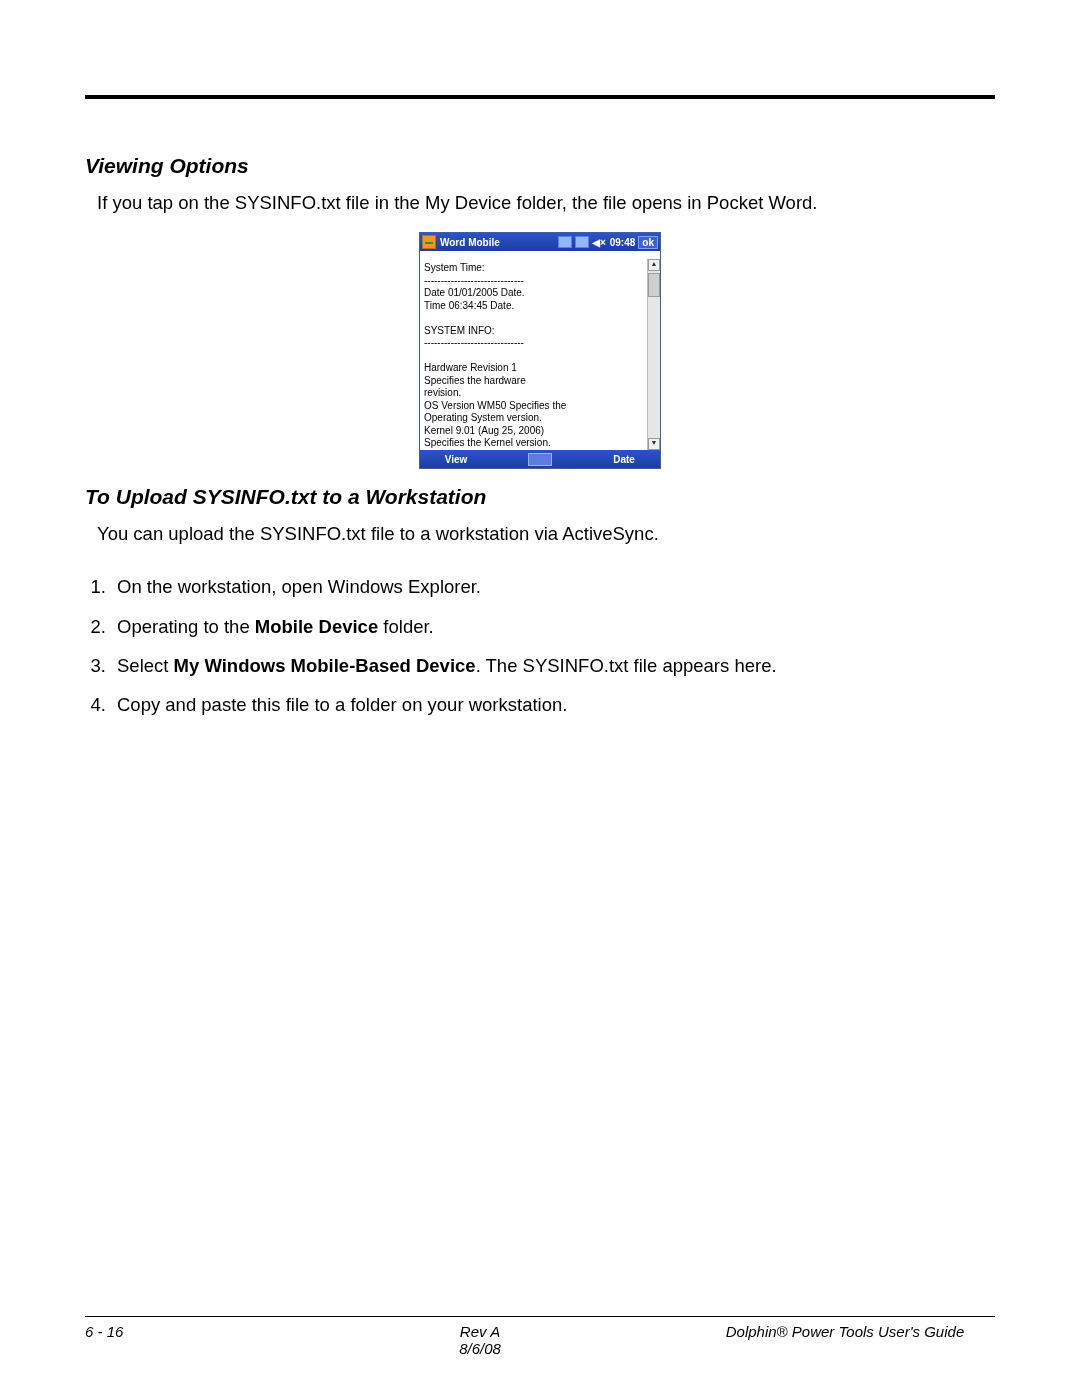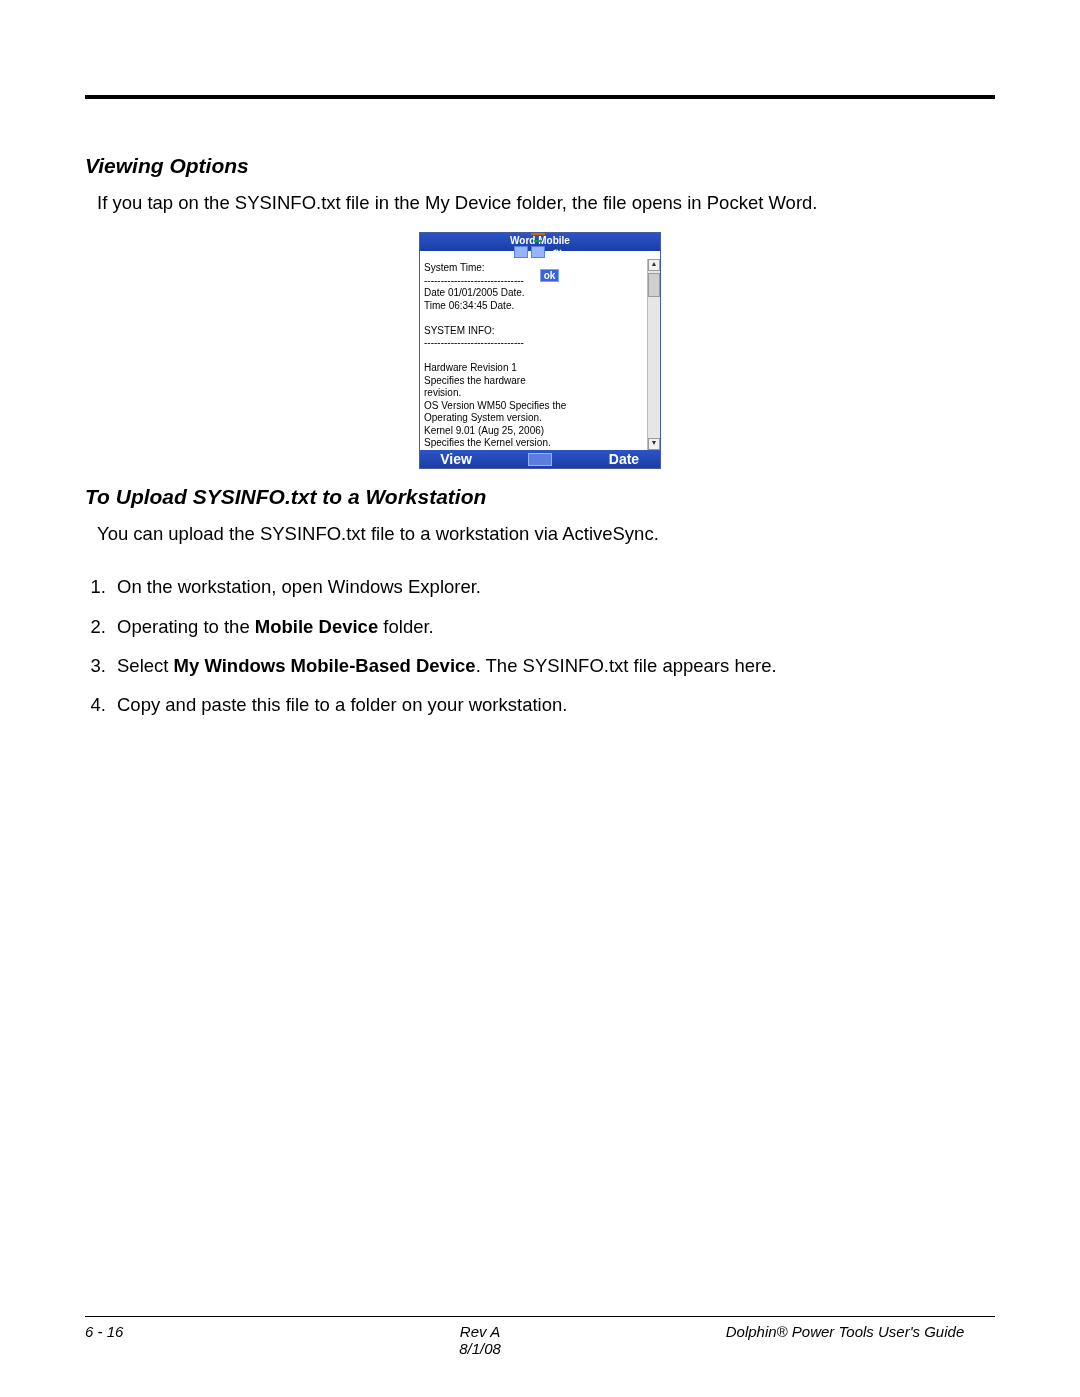--- a/index.html
+++ b/index.html
@@ -68,21 +68,20 @@
   }
   .titlebar {
     background: linear-gradient(#2b54c7, #1b3ea5);
     color: #fff;
     display: flex;
     align-items: center;
     height: 18px;
     padding: 0 2px;
     font-size: 10px;
     font-weight: bold;
-    flex-direction: column;
   }
   .tb-icon {
     width: 14px; height: 14px;
     background: #f7941d;
     margin-right: 4px;
     border: 1px solid #c96b00;
     box-sizing: border-box;
     position: relative;
   }
   .tb-icon:after {
@@ -98,21 +97,21 @@
     background:#94b6ff;
     border:1px solid #5a7fe0;
   }
   .spk-icon { color:#fff; font-size:10px; }
   .tb-time { font-weight: bold; font-size:10px; }
   .tb-ok {
     background:#3a62d6;
     color:#fff;
     font-weight:bold;
     padding:0 3px;
-    margin-left:19px;
+    margin-left:3px;
     border:1px solid #7ea0ff;
     font-size:10px;
   }
 
   .doc-area {
     display:flex;
     height: 191px;
     margin-top: 8px;
   }
   .doc-content {
@@ -146,21 +145,21 @@
     border:1px solid #9a9a9a;
     margin-top:2px;
   }
 
   .menubar {
     background: linear-gradient(#2b54c7, #1b3ea5);
     color:#fff;
     display:flex;
     align-items:center;
     height:18px;
-    font-size:14px;
+    font-size:10px;
     font-weight:bold;
   }
   .mb-left { width:72px; text-align:center; }
   .mb-center {
     flex:1;
     display:flex;
     justify-content:center;
   }
   .kb-icon {
     width:22px; height:11px;
@@ -261,18 +260,18 @@
     </li>
     <li>Copy and paste this file to a folder on your workstation.</li>
   </ol>
 
   <div class="footer-wrap">
     <div class="rule-bottom"></div>
     <div class="footer">
       <div class="left">6 - 16</div>
       <div class="center">
         <div>Rev A</div>
-        <div>8/1/08</div>
+        <div>8/6/08</div>
       </div>
       <div class="right">Dolphin® Power Tools User's Guide</div>
     </div>
   </div>
 </div>
 
 </body></html>

